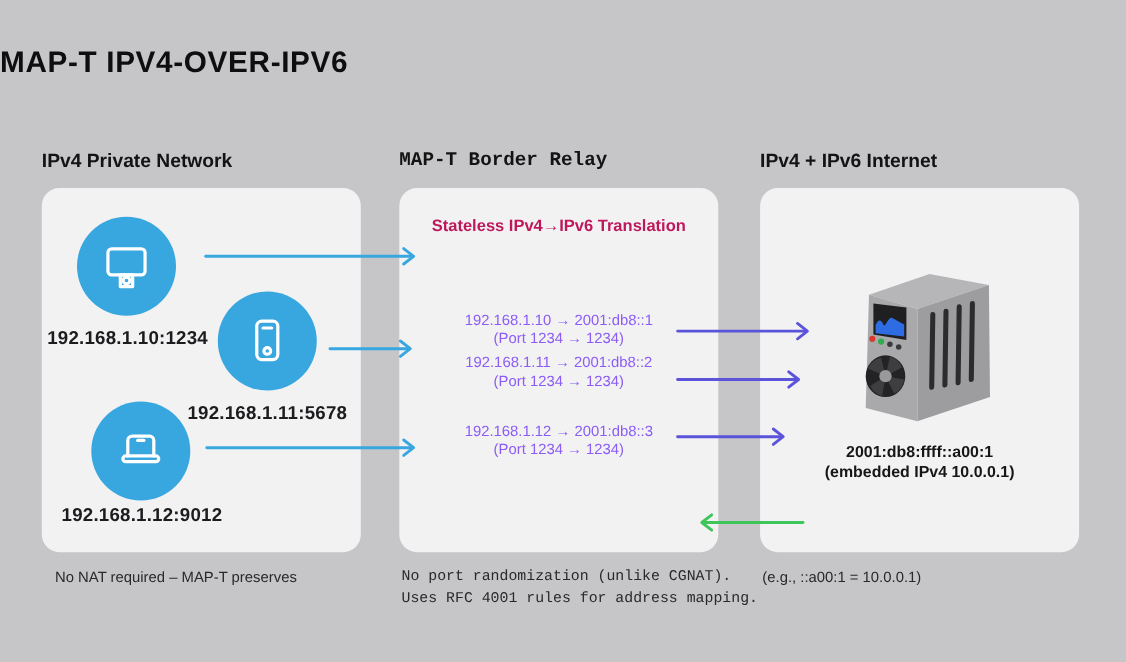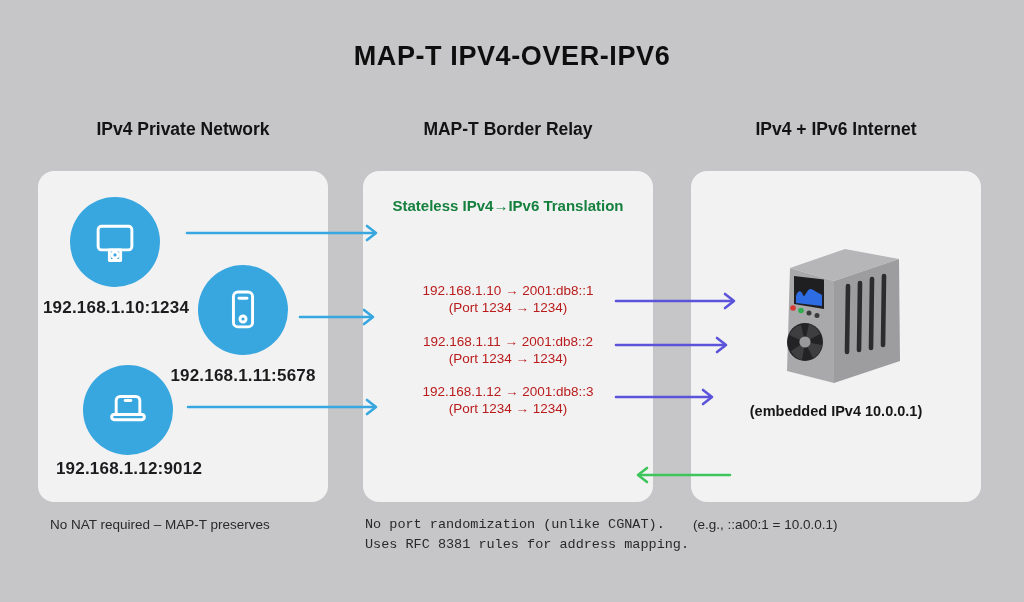--- a/index.html
+++ b/index.html
@@ -8,30 +8,30 @@
     font-family: "Liberation Sans", sans-serif;
     background: #c6c5c7;
     position: relative;
     overflow: hidden;
     color: #141415;
   }
   .canvas { position:absolute; inset:0; }
 
   .title {
     position:absolute; top:41px; left:0; width:1024px;
-    text-align:center; font-size:27px; font-weight:800;
+    text-align:left; font-size:27px; font-weight:800;
     letter-spacing:0.6px; color:#0e0e0f;
   }
 
   .col-header {
-    position:absolute; top:119px; width:290px; text-align:center;
+    position:absolute; top:136px; width:290px; text-align:left;
     font-size:17.5px; font-weight:700; color:#131314;
   }
   .col-header.left   { left:38px; }
-  .col-header.middle { left:363px; }
+  .col-header.middle { left:363px;font-family:Liberation Mono, monospace; }
   .col-header.right  { left:691px; }
 
   .card {
     position:absolute; top:171px; width:290px; height:331px;
     background:#f3f2f3; border-radius:16px;
   }
   .card.left   { left:38px; }
   .card.middle { left:363px; }
   .card.right  { left:691px; }
 
@@ -49,28 +49,28 @@
     font-size:17px; font-weight:700; letter-spacing:0.2px;
     color:#1c1c1e; white-space:nowrap;
   }
   .dev-desktop .device-label { left:78px;  top:127px; }
   .dev-phone   .device-label { left:205px; top:195px; }
   .dev-laptop  .device-label { left:91px;  top:288px; }
 
   
   .panel-title {
     position:absolute; top:26px; left:0; width:100%; text-align:center;
-    font-size:15px; font-weight:800; color:#15803d;
+    font-size:15px; font-weight:800; color:#be185d;
   }
   .mapping {
     position:absolute; left:0; width:100%; text-align:center;
-    font-size:13.5px; line-height:17px; color:#b91c1c;
+    font-size:13.5px; line-height:17px; color:#8b5cf6;
   }
   .mapping.m1 { top:111px; }
-  .mapping.m2 { top:162px; }
+  .mapping.m2 { top:150px; }
   .mapping.m3 { top:212px; }
 
   
   .server-art { position:absolute; left:81px; top:72px; width:132px; height:150px; }
   .server-label {
     position:absolute; top:231px; left:0; width:100%; text-align:center;
     font-size:14.5px; font-weight:700; line-height:18.5px; color:#161617;
   }
 
   .note {
@@ -175,30 +175,31 @@
             <path d="M0,0 L-16,-7 A17,18 0 0 1 -4,-17 Z"></path>
             <path d="M0,0 L4,-18 A17,18 0 0 1 15,-8 Z"></path>
             <path d="M0,0 L17,3 A17,18 0 0 1 8,16 Z"></path>
             <path d="M0,0 L-3,18 A17,18 0 0 1 -14,9 Z"></path>
           </g>
           <circle r="5.6" fill="#99999b"></circle>
         </g>
       </svg>
     </div>
     <div class="server-label">
+      <div>2001:db8:ffff::a00:1</div>
       <div>(embedded IPv4 10.0.0.1)</div>
     </div>
   </section>
 
   <div class="note left">
     <div>No NAT required – MAP-T preserves</div>
   </div>
   <div class="note middle">
     <div>No port randomization (unlike CGNAT).</div>
-    <div>Uses RFC 8381 rules for address mapping.</div>
+    <div>Uses RFC 4001 rules for address mapping.</div>
   </div>
   <div class="note right">
     <div>(e.g., ::a00:1 = 10.0.0.1)</div>
   </div>
 
   <svg class="arrows" width="1024" height="602" viewBox="0 0 1024 602">
     <g stroke="#38a6df" stroke-width="2.6" fill="none" stroke-linecap="round" stroke-linejoin="round">
       <g>
         <line x1="187" y1="233" x2="374" y2="233"></line>
           <path d="M367,226 L376,233 L367,240"></path>

